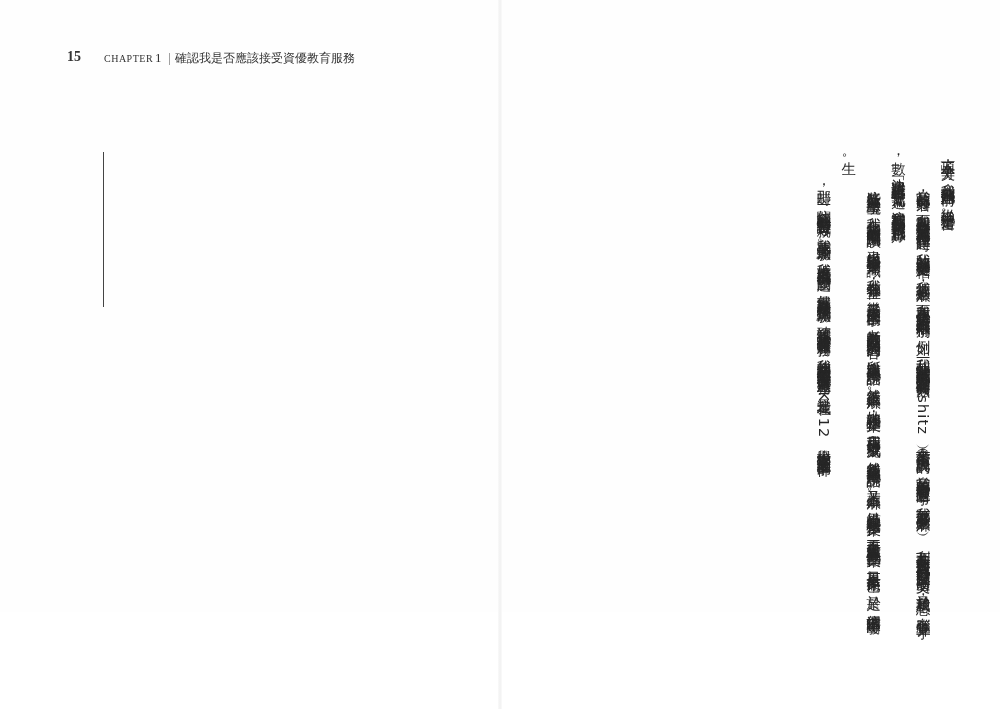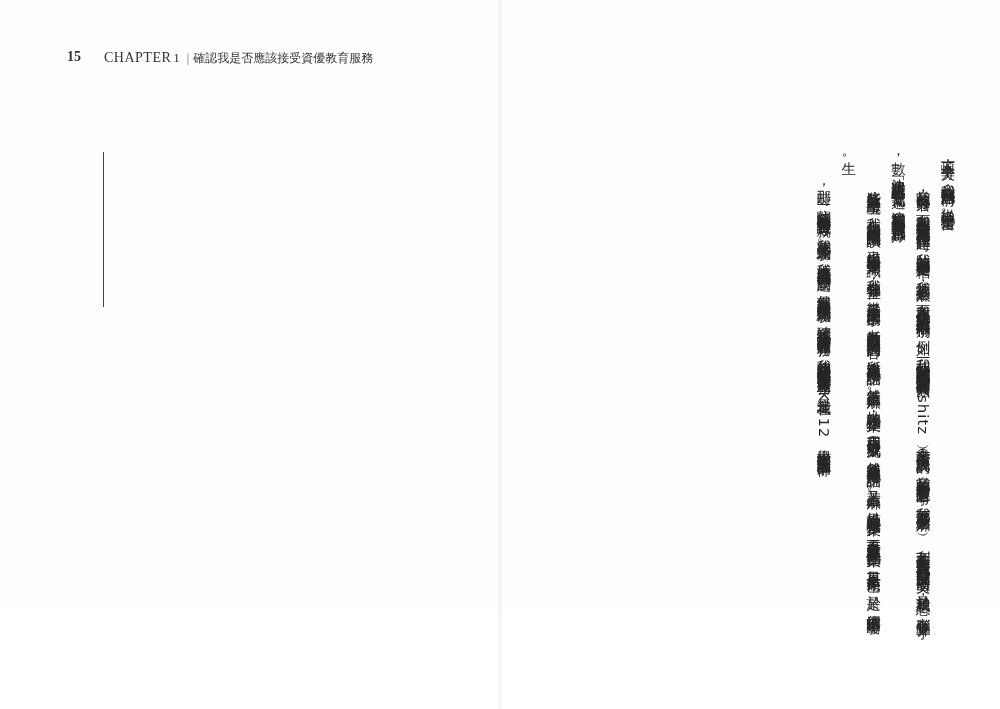--- a/index.html
+++ b/index.html
@@ -11,21 +11,21 @@
   .page-right { left: 500px; width: 500px; }
   .gutter { position: absolute; left: 498px; top: 0; width: 4px; height: 709px;
             background: linear-gradient(to right, #fafafa, #f1f1f1, #fafafa); }
 
   .header { position: absolute; top: 50px; font-size: 12px; color: #333;
             font-family: "Liberation Serif", "DejaVu Serif", serif; white-space: nowrap; }
   .page-num { position: absolute; top: 49px; font-size: 14px; font-weight: bold;
               font-family: "Liberation Serif", serif; color: #333; }
   .left-num { left: 67px; }
   .left-chapter { left: 104px; }
-  .chapter-label { font-size: 14px; letter-spacing: 0.5px; text-transform: uppercase; margin-top: 24px; }
+  .chapter-label { font-size: 10px; letter-spacing: 0.5px; text-transform: uppercase; margin-top: 24px; }
   .chapter-no { font-size: 13px; margin: 0 3px 0 2px; }
   .chapter-sep { margin: 0 4px; color: #666; }
   .chapter-title { font-family: "DejaVu Sans", sans-serif; font-size: 12px; }
 
   .body-text { position: absolute; top: 150px; height: 470px;
                writing-mode: vertical-rl; font-size: 14.4px; line-height: 24.8px;
                letter-spacing: 1.2px; color: #262626;
                font-family: "DejaVu Sans", sans-serif; }
   .body-right { right: 40px; }
   .para { margin: 0; text-indent: 2em; }

